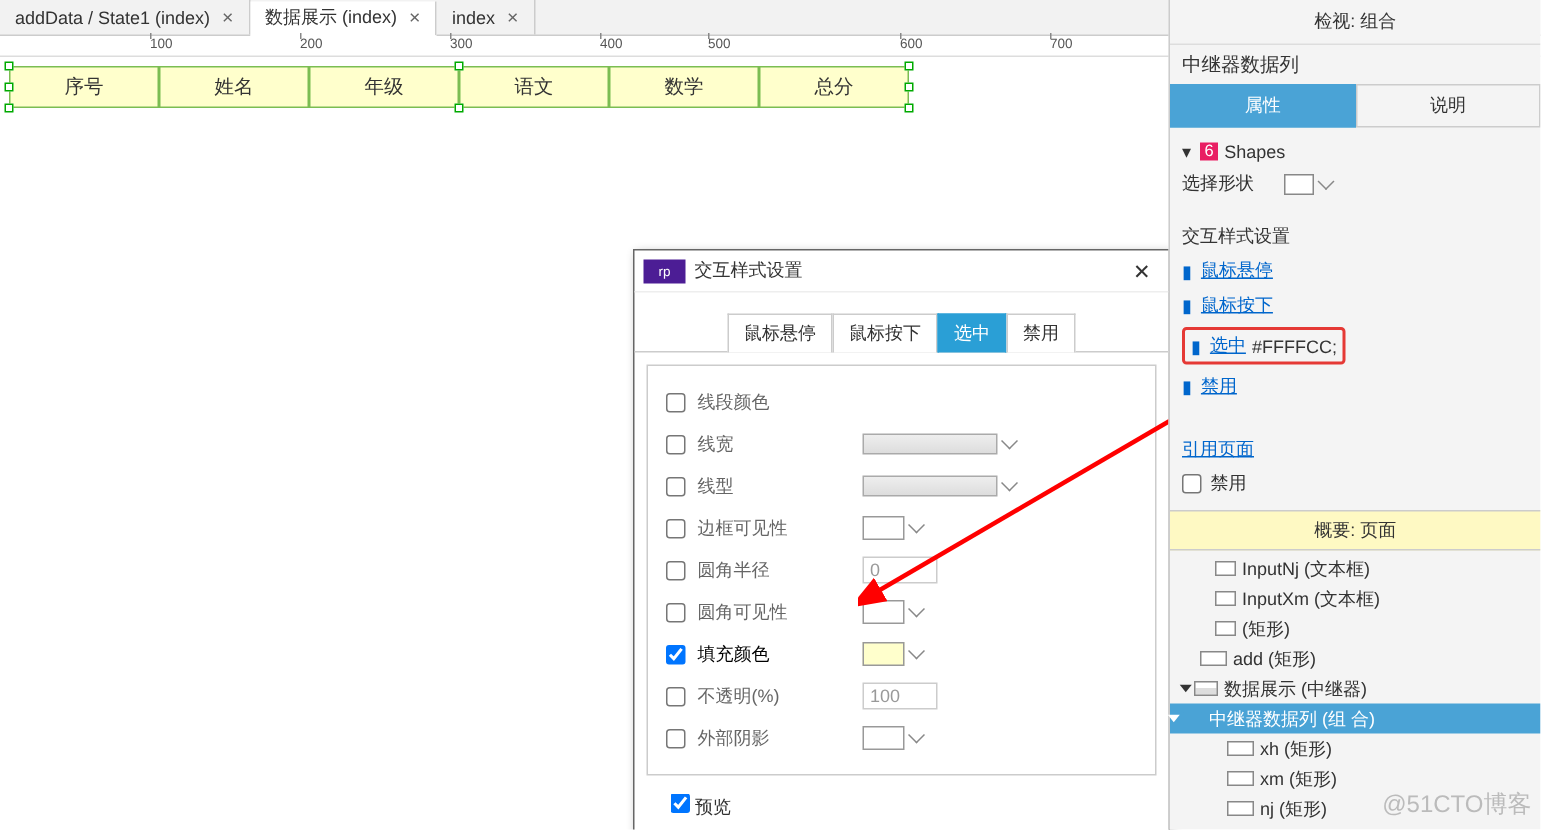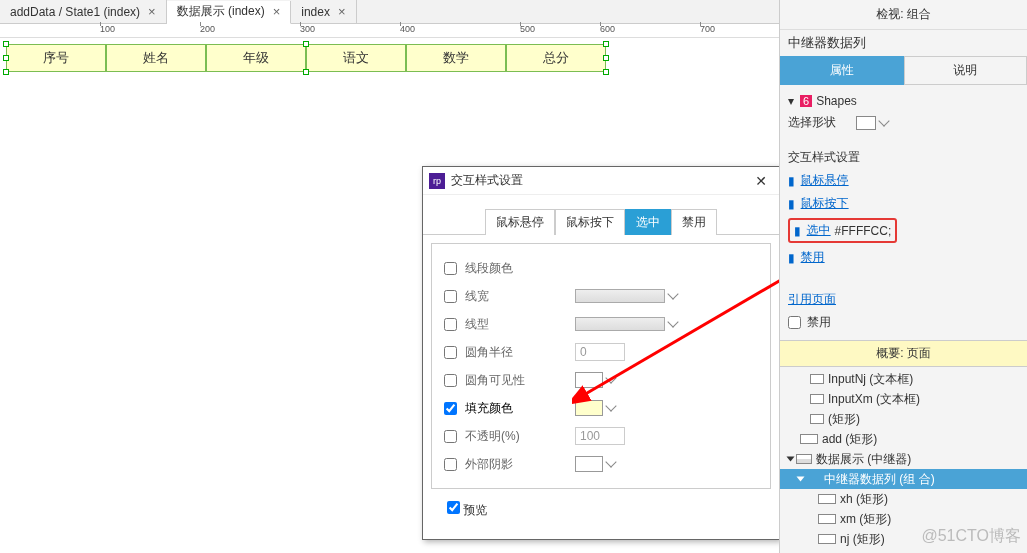--- a/index.html
+++ b/index.html
@@ -12,21 +12,21 @@
 .ruler-tick{position:absolute;top:0;font-size:9px;color:#555}
 .ruler-tick::before{content:"";position:absolute;left:0;top:-2px;width:1px;height:4px;background:#888}
 .canvas{position:relative;height:515px;background:#fff}
 .repeater{position:absolute;left:6px;top:6px;display:flex}
 .repeater::before,.repeater::after{content:"";position:absolute;background:#7bbd52}
 .handle{position:absolute;width:6px;height:6px;background:#fff;border:1px solid #0a0}
 .cell{width:100px;height:28px;border:1px solid #7bbd52;background:#FFFFCC;display:flex;align-items:center;justify-content:center;font-size:13px}
 
 .dialog{position:absolute;left:422px;top:128px;width:358px;background:#fff;border:1px solid #666;box-shadow:2px 2px 6px rgba(0,0,0,.3)}
 .dlg-title{height:28px;display:flex;align-items:center;padding:0 6px;border-bottom:1px solid #eee}
-.rp-icon{width:16px;height:16px;background:#4c1d95;color:#fff;display:flex;align-items:center;justify-content:center;font-size:9px;margin-right:6px}
+.rp-icon{width:28px;height:16px;background:#4c1d95;color:#fff;display:flex;align-items:center;justify-content:center;font-size:9px;margin-right:6px}
 .dlg-close{margin-left:auto;font-size:14px;cursor:pointer;padding:2px 6px}
 .dlg-tabs{display:flex;justify-content:center;border-bottom:1px solid #ccc;padding-top:14px}
 .dlg-tab{padding:4px 10px;border:1px solid #ccc;border-bottom:none;margin-bottom:-1px;background:#fff;cursor:pointer}
 .dlg-tab.active{background:#2a9fd6;color:#fff;border-color:#2a9fd6}
 .dlg-body{padding:10px 6px;border:1px solid #ccc;margin:8px}
 .prop-row{display:flex;align-items:center;height:28px;padding-left:6px}
 .prop-row input[type=checkbox]{margin-right:8px}
 .prop-label{width:80px;color:#666}
 .prop-label.on{color:#000}
 .swatch{width:28px;height:16px;border:1px solid #999;background:#fff;margin-left:30px}
@@ -76,21 +76,21 @@
       <span>index</span>
       <span class="tab-close">×</span>
     </div>
 </div>
 
 <div class="ruler">
   <span class="ruler-tick" style="left:100px">100</span>
   <span class="ruler-tick" style="left:200px">200</span>
   <span class="ruler-tick" style="left:300px">300</span>
   <span class="ruler-tick" style="left:400px">400</span>
-  <span class="ruler-tick" style="left:520px">500</span>
+  <span class="ruler-tick" style="left:472px">500</span>
   <span class="ruler-tick" style="left:600px">600</span>
   <span class="ruler-tick" style="left:700px">700</span>
 </div>
 
 <div class="canvas">
   <div class="repeater">
     <div class="cell">序号</div>
     <div class="cell">姓名</div>
     <div class="cell">年级</div>
     <div class="cell">语文</div>
@@ -130,20 +130,26 @@
           <div class="dd"></div>
         </div>
       <div class="prop-row">
           <input type="checkbox" style="">
           <span class="prop-label">线型</span>
           <div style="margin-left:30px;width:90px;height:14px;border:1px solid #aaa;background:linear-gradient(#eee,#ddd)"></div>
           <div class="dd"></div>
         </div>
       <div class="prop-row">
           <input type="checkbox" style="">
+          <span class="prop-label">边框可见性</span>
+          <div class="swatch"></div>
+          <div class="dd"></div>
+        </div>
+      <div class="prop-row">
+          <input type="checkbox" style="">
           <span class="prop-label">圆角半径</span>
           <input class="num" value="0" style="">
         </div>
       <div class="prop-row">
           <input type="checkbox" style="">
           <span class="prop-label">圆角可见性</span>
           <div class="swatch"></div>
           <div class="dd"></div>
         </div>
       <div class="prop-row">
@@ -245,21 +251,21 @@
       </div>
     <div class="tree-row" style="padding-left:20px">
         <div class="ti" style="width:18px"></div>
         <span>add (矩形)</span>
       </div>
     <div class="tree-row" style="padding-left:8px">
         <div class="tri open"></div>
         <div class="ti" style="width:16px;background:linear-gradient(#fff 50%,#ddd 50%)"></div>
         <span>数据展示 (中继器)</span>
       </div>
-    <div class="tree-row sel" style="padding-left:18px">
+    <div class="tree-row sel" style="padding-left:0">
         <div class="tri open" style="border-left-color:#fff"></div>
         <div class="ti f"></div>
         <span>中继器数据列 (组 合)</span>
       </div>
     <div class="tree-row" style="padding-left:38px">
         <div class="ti" style="width:18px"></div>
         <span>xh (矩形)</span>
       </div>
     <div class="tree-row" style="padding-left:38px">
         <div class="ti" style="width:18px"></div>

